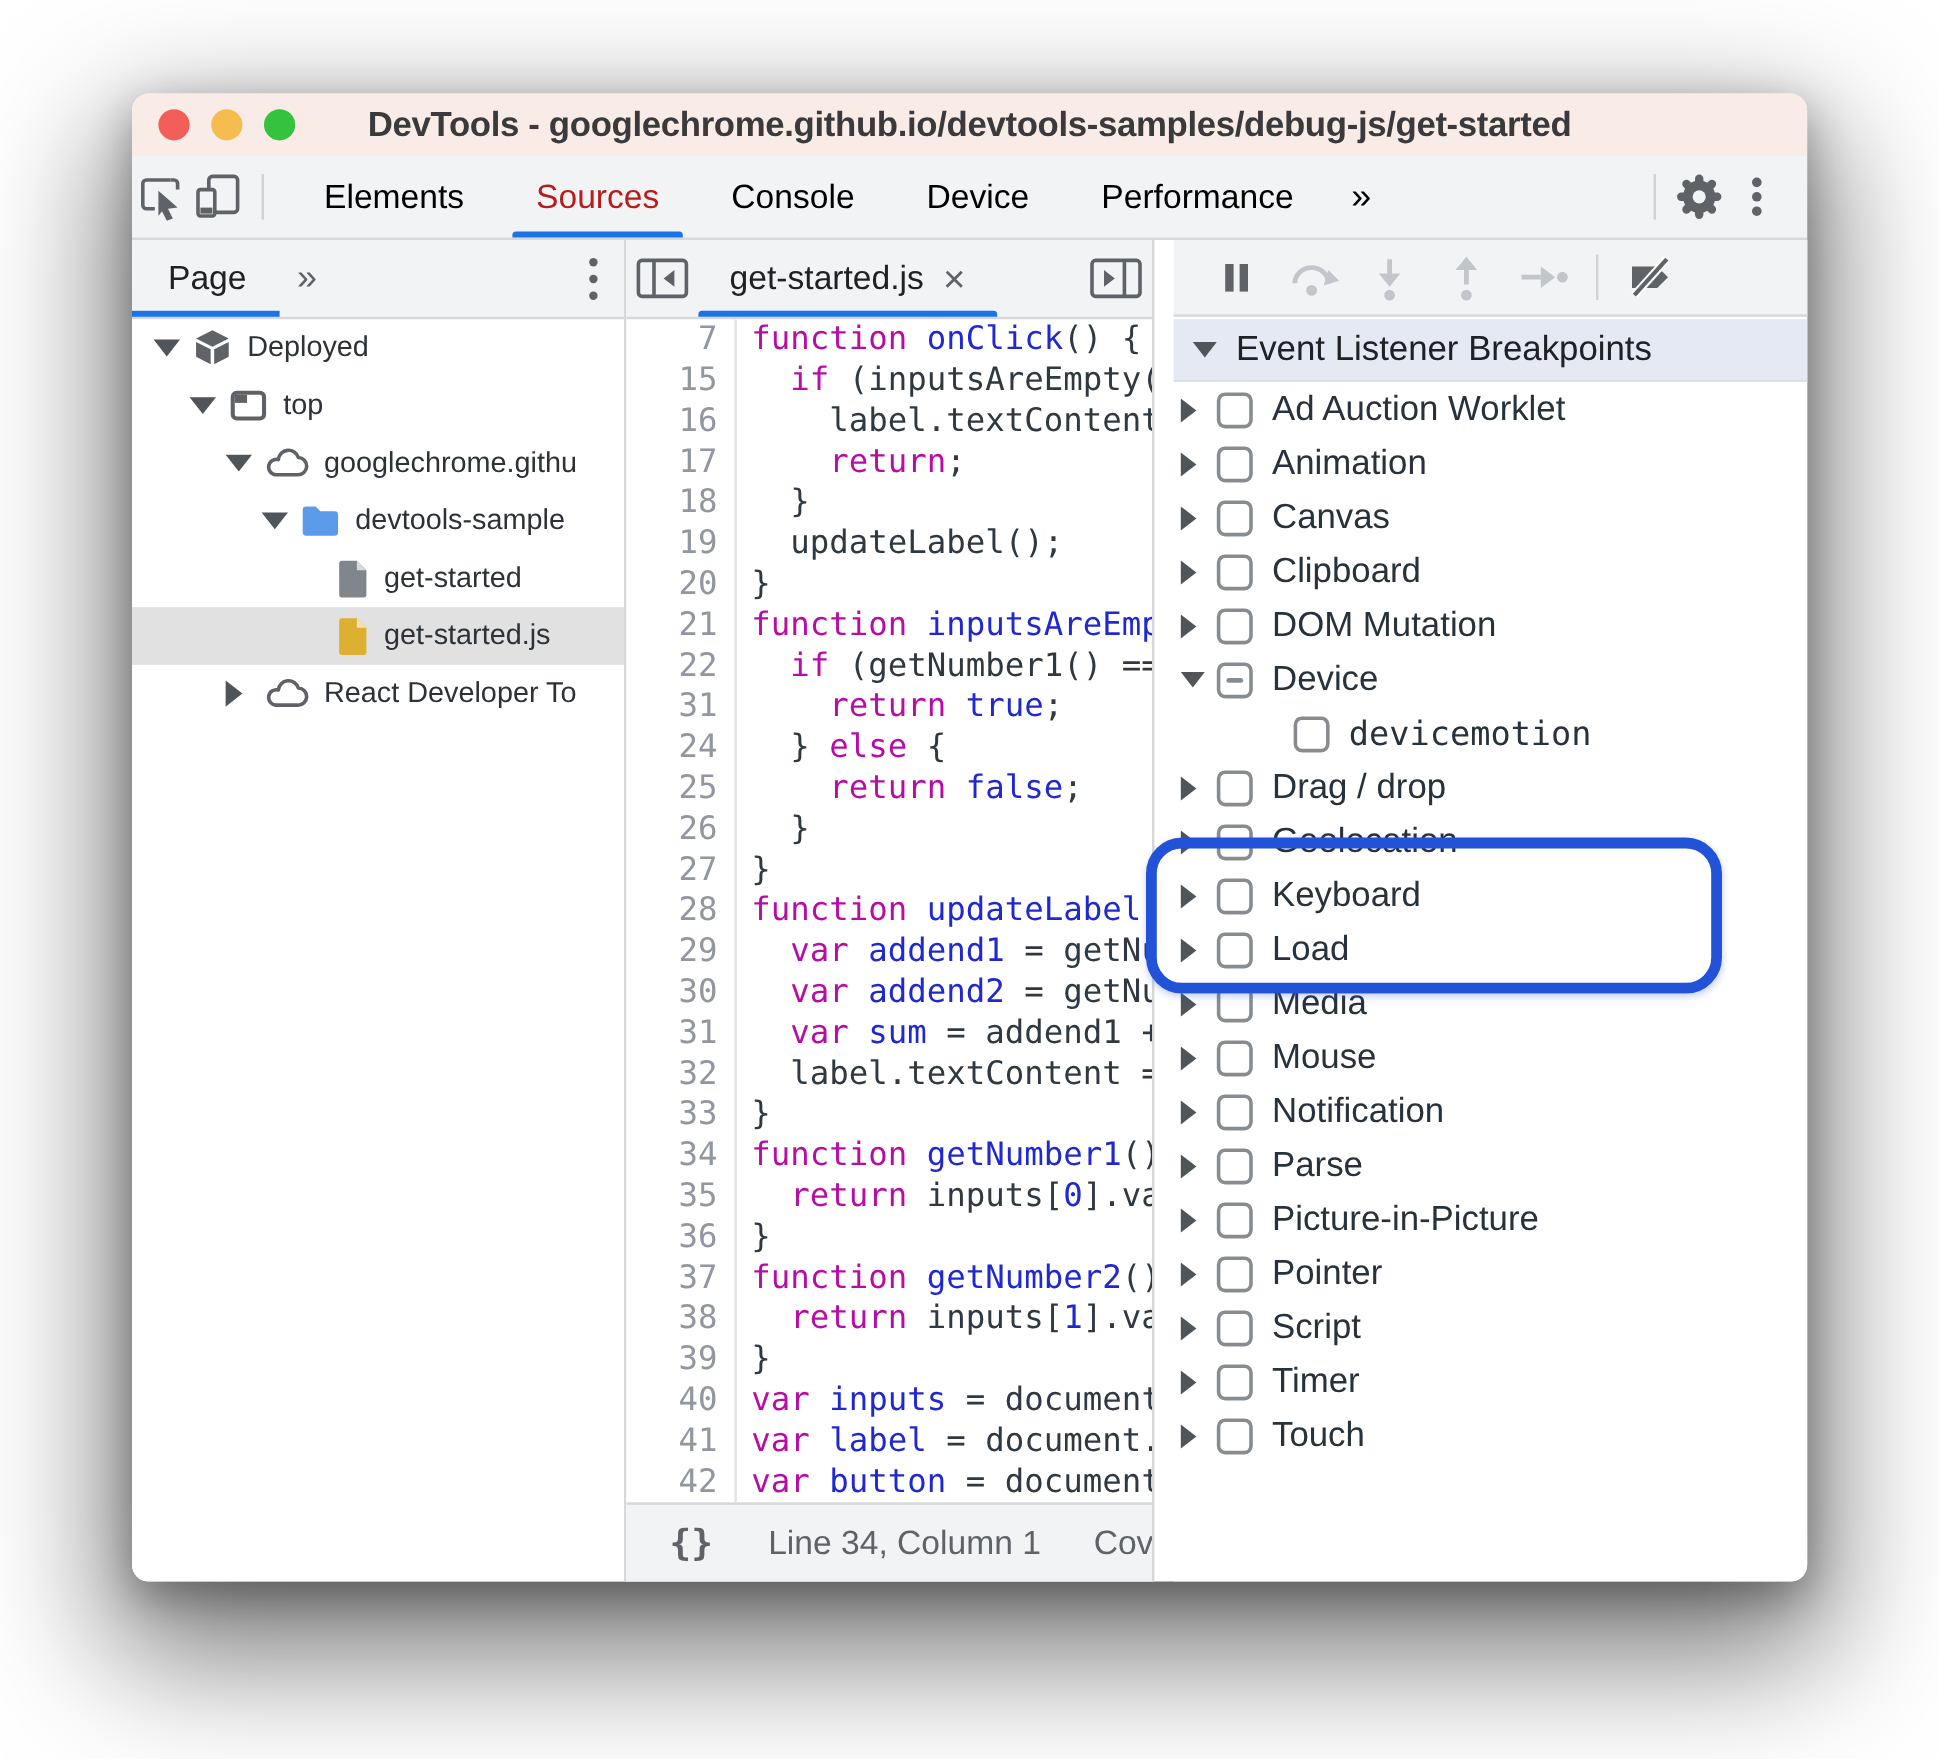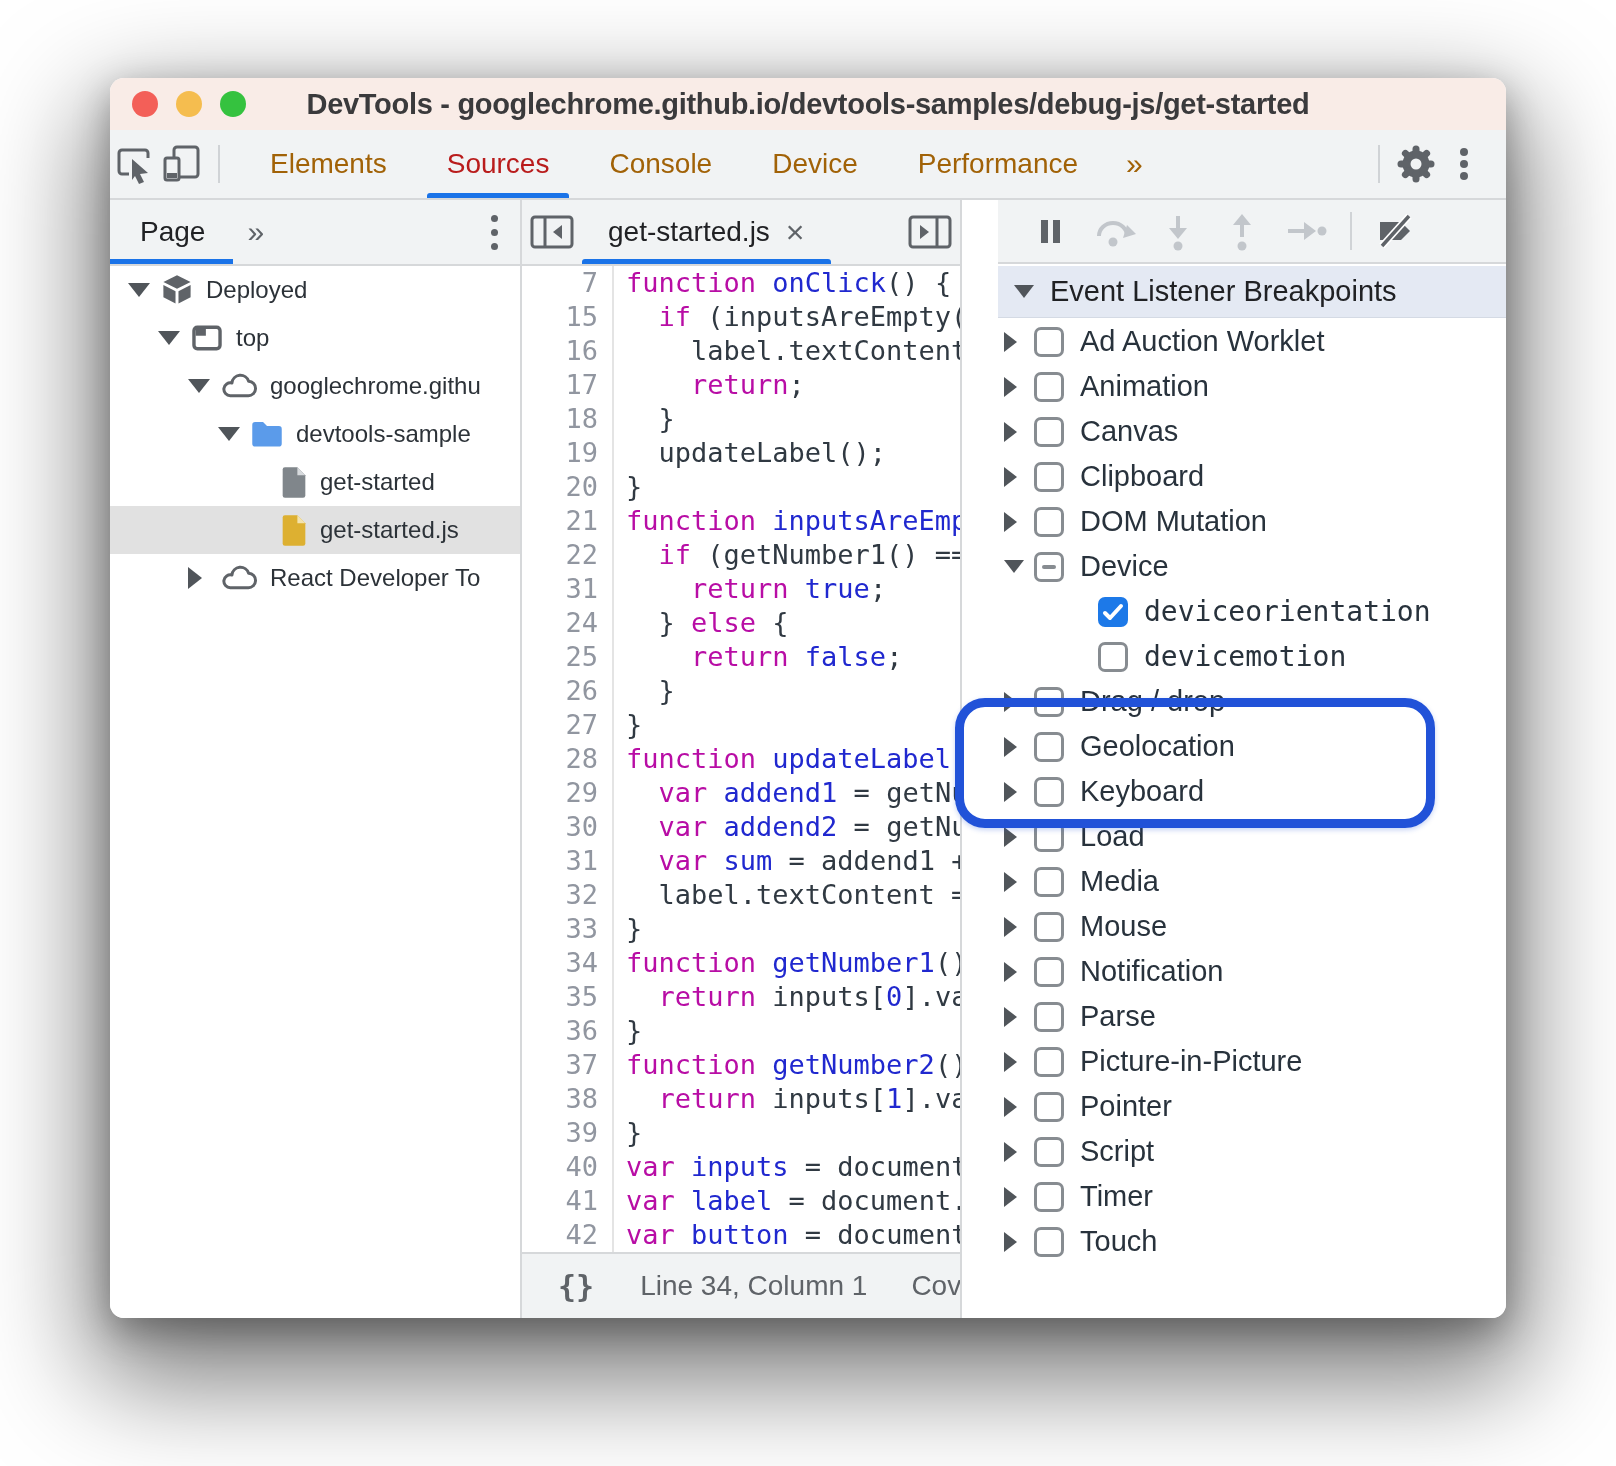--- a/index.html
+++ b/index.html
@@ -13,30 +13,30 @@
   .light.red{background:#f35f58;}
   .light.yellow{background:#f5bd4f;}
   .light.green{background:#35c23f;}
   .title{position:absolute;left:0;right:0;text-align:center;font-size:29px;font-weight:600;color:#3a3a3c;letter-spacing:-.3px;}
   
   .toolbar{position:absolute;left:0;top:52px;right:0;height:70px;background:#f1f3f4;border-bottom:2px solid #d6d8da;
     display:flex;align-items:center;box-sizing:border-box;}
   .tbicon{width:48px;height:48px;display:flex;align-items:center;justify-content:center;flex:0 0 auto;}
   .vsep{width:2px;height:38px;background:#d0d3d6;margin:0 12px;flex:0 0 auto;}
   .tabs{display:flex;align-items:stretch;height:100%;margin-left:8px;}
-  .tab{position:relative;display:flex;align-items:center;padding:0 30px;font-size:28px;color:#a16207;cursor:default;}
+  .tab{position:relative;display:flex;align-items:center;padding:0 30px;font-size:28px;color:#000000;cursor:default;}
   .tab.active{color:#b91c1c;}
   .tab.active::after{content:"";position:absolute;left:10px;right:10px;bottom:0;height:5px;background:#1a73e8;border-radius:3px 3px 0 0;}
   .tab.more{font-size:30px;padding:0 18px;}
   .right-tools{margin-left:auto;display:flex;align-items:center;height:100%;padding-right:18px;}
   
   .content{position:absolute;left:0;top:122px;right:0;bottom:0;}
   .sidebar{position:absolute;left:0;top:0;bottom:0;width:410px;border-right:2px solid #d6d8da;background:#fff;box-sizing:content-box;}
   .editor{position:absolute;left:412px;top:0;bottom:0;width:438px;border-right:2px solid #d6d8da;background:#fff;}
-  .rpanel{position:absolute;left:888px;top:0;bottom:0;width:544px;background:#fff;}
+  .rpanel{position:absolute;left:868px;top:0;bottom:0;width:544px;background:#fff;}
   
   .sb-header{position:relative;height:64px;background:#f1f3f4;border-bottom:2px solid #d6d8da;display:flex;align-items:center;}
   .sb-tab{position:relative;height:100%;display:flex;align-items:center;padding:0 28px 0 30px;font-size:28px;color:#202124;}
   .sb-tab::after{content:"";position:absolute;left:0;right:0;bottom:0;height:5px;background:#1a73e8;}
   .chev{font-size:30px;color:#5f6368;padding:0 14px;}
   .kebab{margin-left:auto;margin-right:22px;display:flex;flex-direction:column;gap:7px;}
   .kebab i{width:7px;height:7px;border-radius:50%;background:#5f6368;display:block;}
   .tree{position:absolute;left:0;top:66px;right:0;bottom:0;overflow:hidden;}
   .trow{position:relative;height:48px;display:flex;align-items:center;white-space:nowrap;overflow:hidden;}
   .trow.selected{background:#e1e1e1;}
@@ -392,28 +392,20 @@
             <span class="blabel">DOM Mutation</span>
           </div>
           <div class="brow">
             <div class="expzone">
               <div class="exp down"></div>
             </div>
             <div class="cb indeterminate"></div>
             <span class="blabel">Device</span>
           </div>
           <div class="brow child">
-            <div class="cb checked">
-              <svg width="26" height="26" viewBox="0 0 26 26">
-                <path d="M5 14 l5 5 l11 -12" fill="none" stroke="#fff" stroke-width="4" stroke-linecap="round" stroke-linejoin="round"></path>
-              </svg>
-            </div>
-            <span class="blabel mono">deviceorientation</span>
-          </div>
-          <div class="brow child">
             <div class="cb unchecked"></div>
             <span class="blabel mono">devicemotion</span>
           </div>
           <div class="brow">
             <div class="expzone">
               <div class="exp right"></div>
             </div>
             <div class="cb unchecked"></div>
             <span class="blabel">Drag / drop</span>
           </div>

